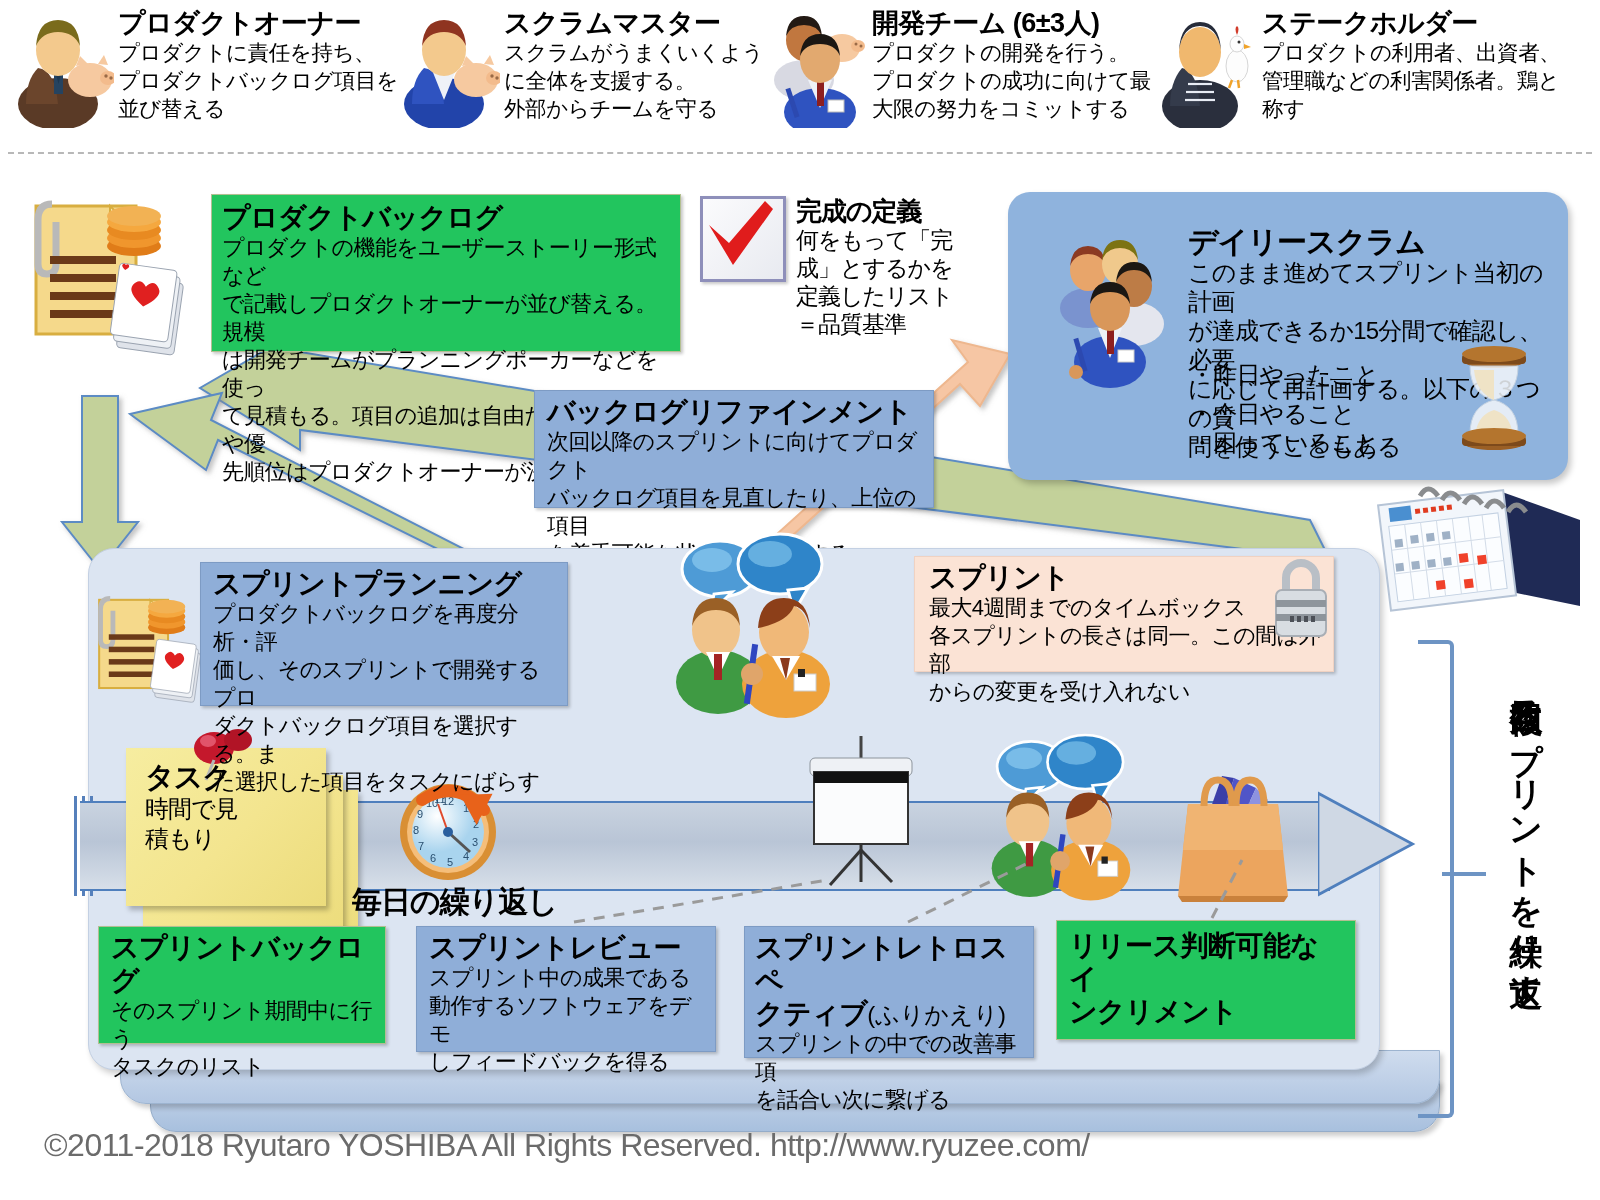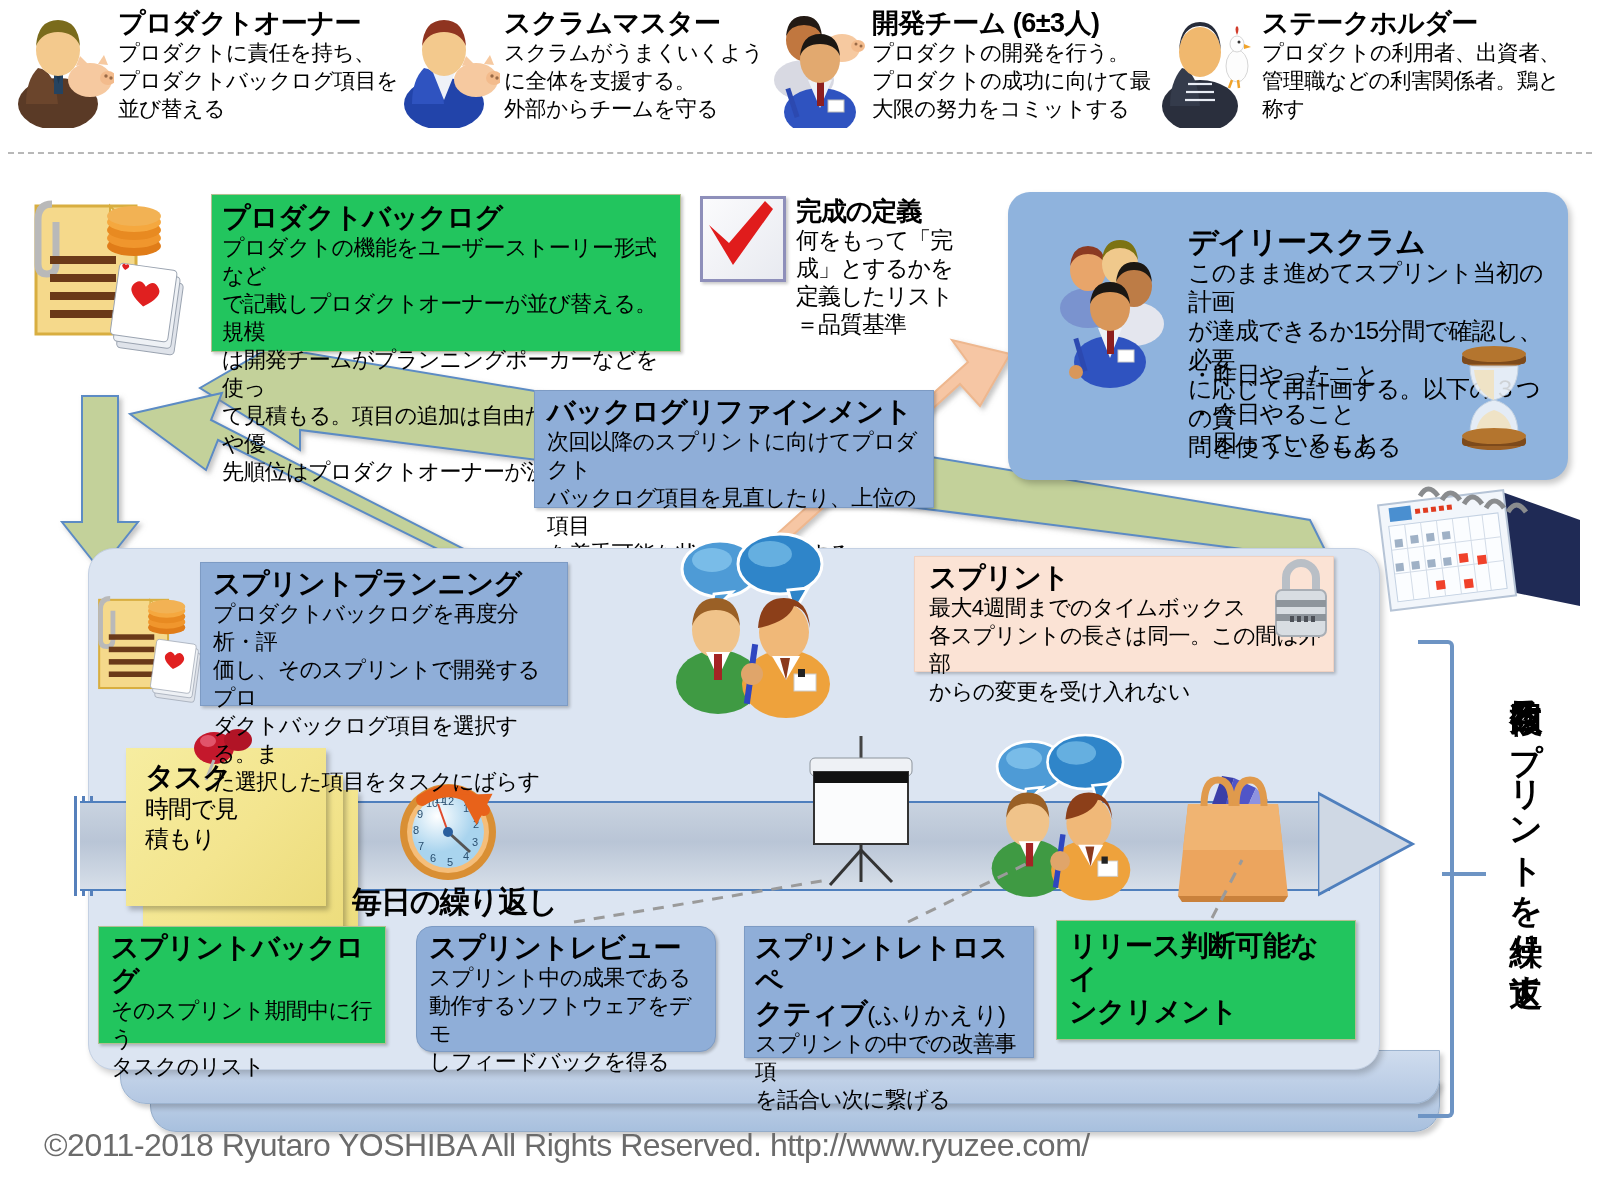--- a/index.html
+++ b/index.html
@@ -714,21 +714,21 @@
     <line x1="908" y1="922" x2="1030" y2="862" stroke="#9a9a9a" stroke-width="3" stroke-dasharray="11 9"></line>
     <line x1="1212" y1="918" x2="1242" y2="860" stroke="#9a9a9a" stroke-width="3" stroke-dasharray="11 9"></line>
   </svg>
 
   <div class="box box-green" style="left:98px; top:926px; width:288px; height:118px; padding:4px 10px 0 12px;">
     <h3 class="t28">スプリントバックログ</h3>
     <p class="t22" style="white-space:pre-line">そのスプリント期間中に行う
 タスクのリスト</p>
   </div>
 
-  <div class="box box-blue" style="left:416px; top:926px; width:300px; height:126px; padding:4px 10px 0 12px;border-radius:16px;">
+  <div class="box box-blue" style="left:416px; top:926px; width:300px; height:126px; padding:4px 10px 0 12px;">
     <h3 class="t28">スプリントレビュー</h3>
     <p class="t22" style="white-space:pre-line">スプリント中の成果である
 動作するソフトウェアをデモ
 しフィードバックを得る</p>
   </div>
 
   <div class="box box-blue" style="left:744px; top:926px; width:290px; height:132px; padding:4px 8px 0 10px;">
     <h3 class="t28">スプリントレトロスペ</h3>
     <h3 class="t28" style="display:inline-block">クティブ</h3><span class="t24">(ふりかえり)</span>
     <p class="t22" style="white-space:pre-line">スプリントの中での改善事項

